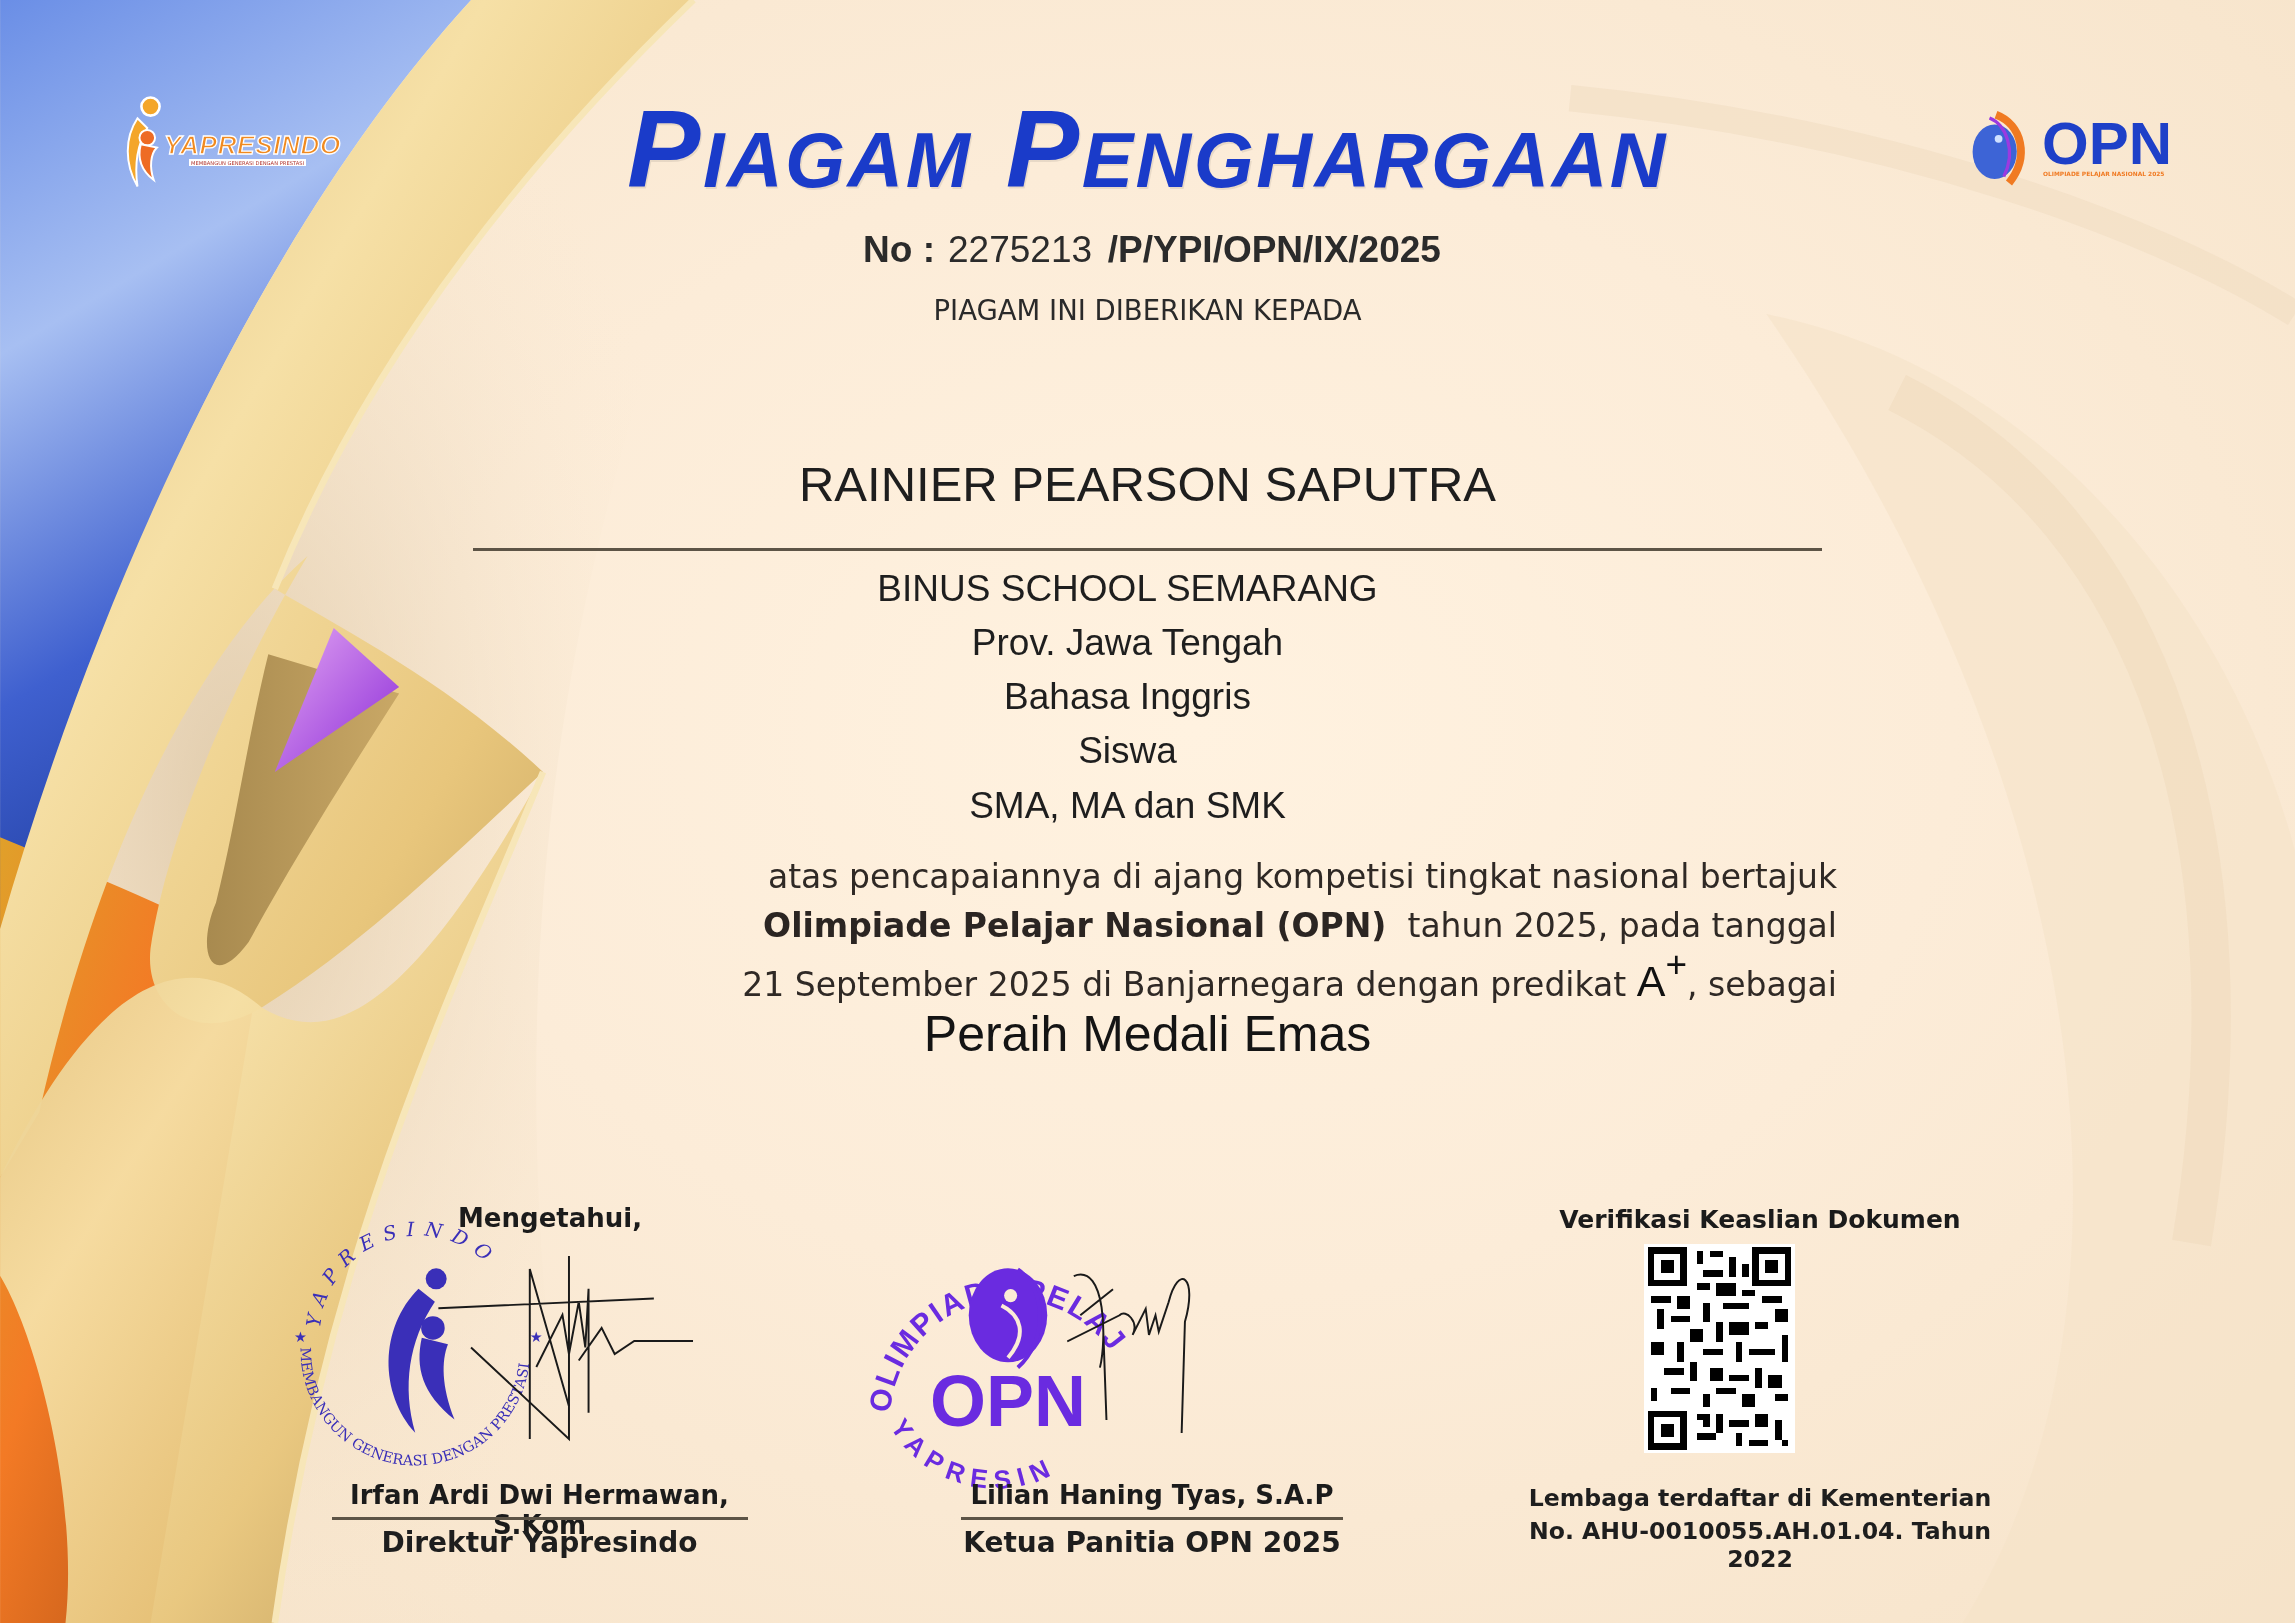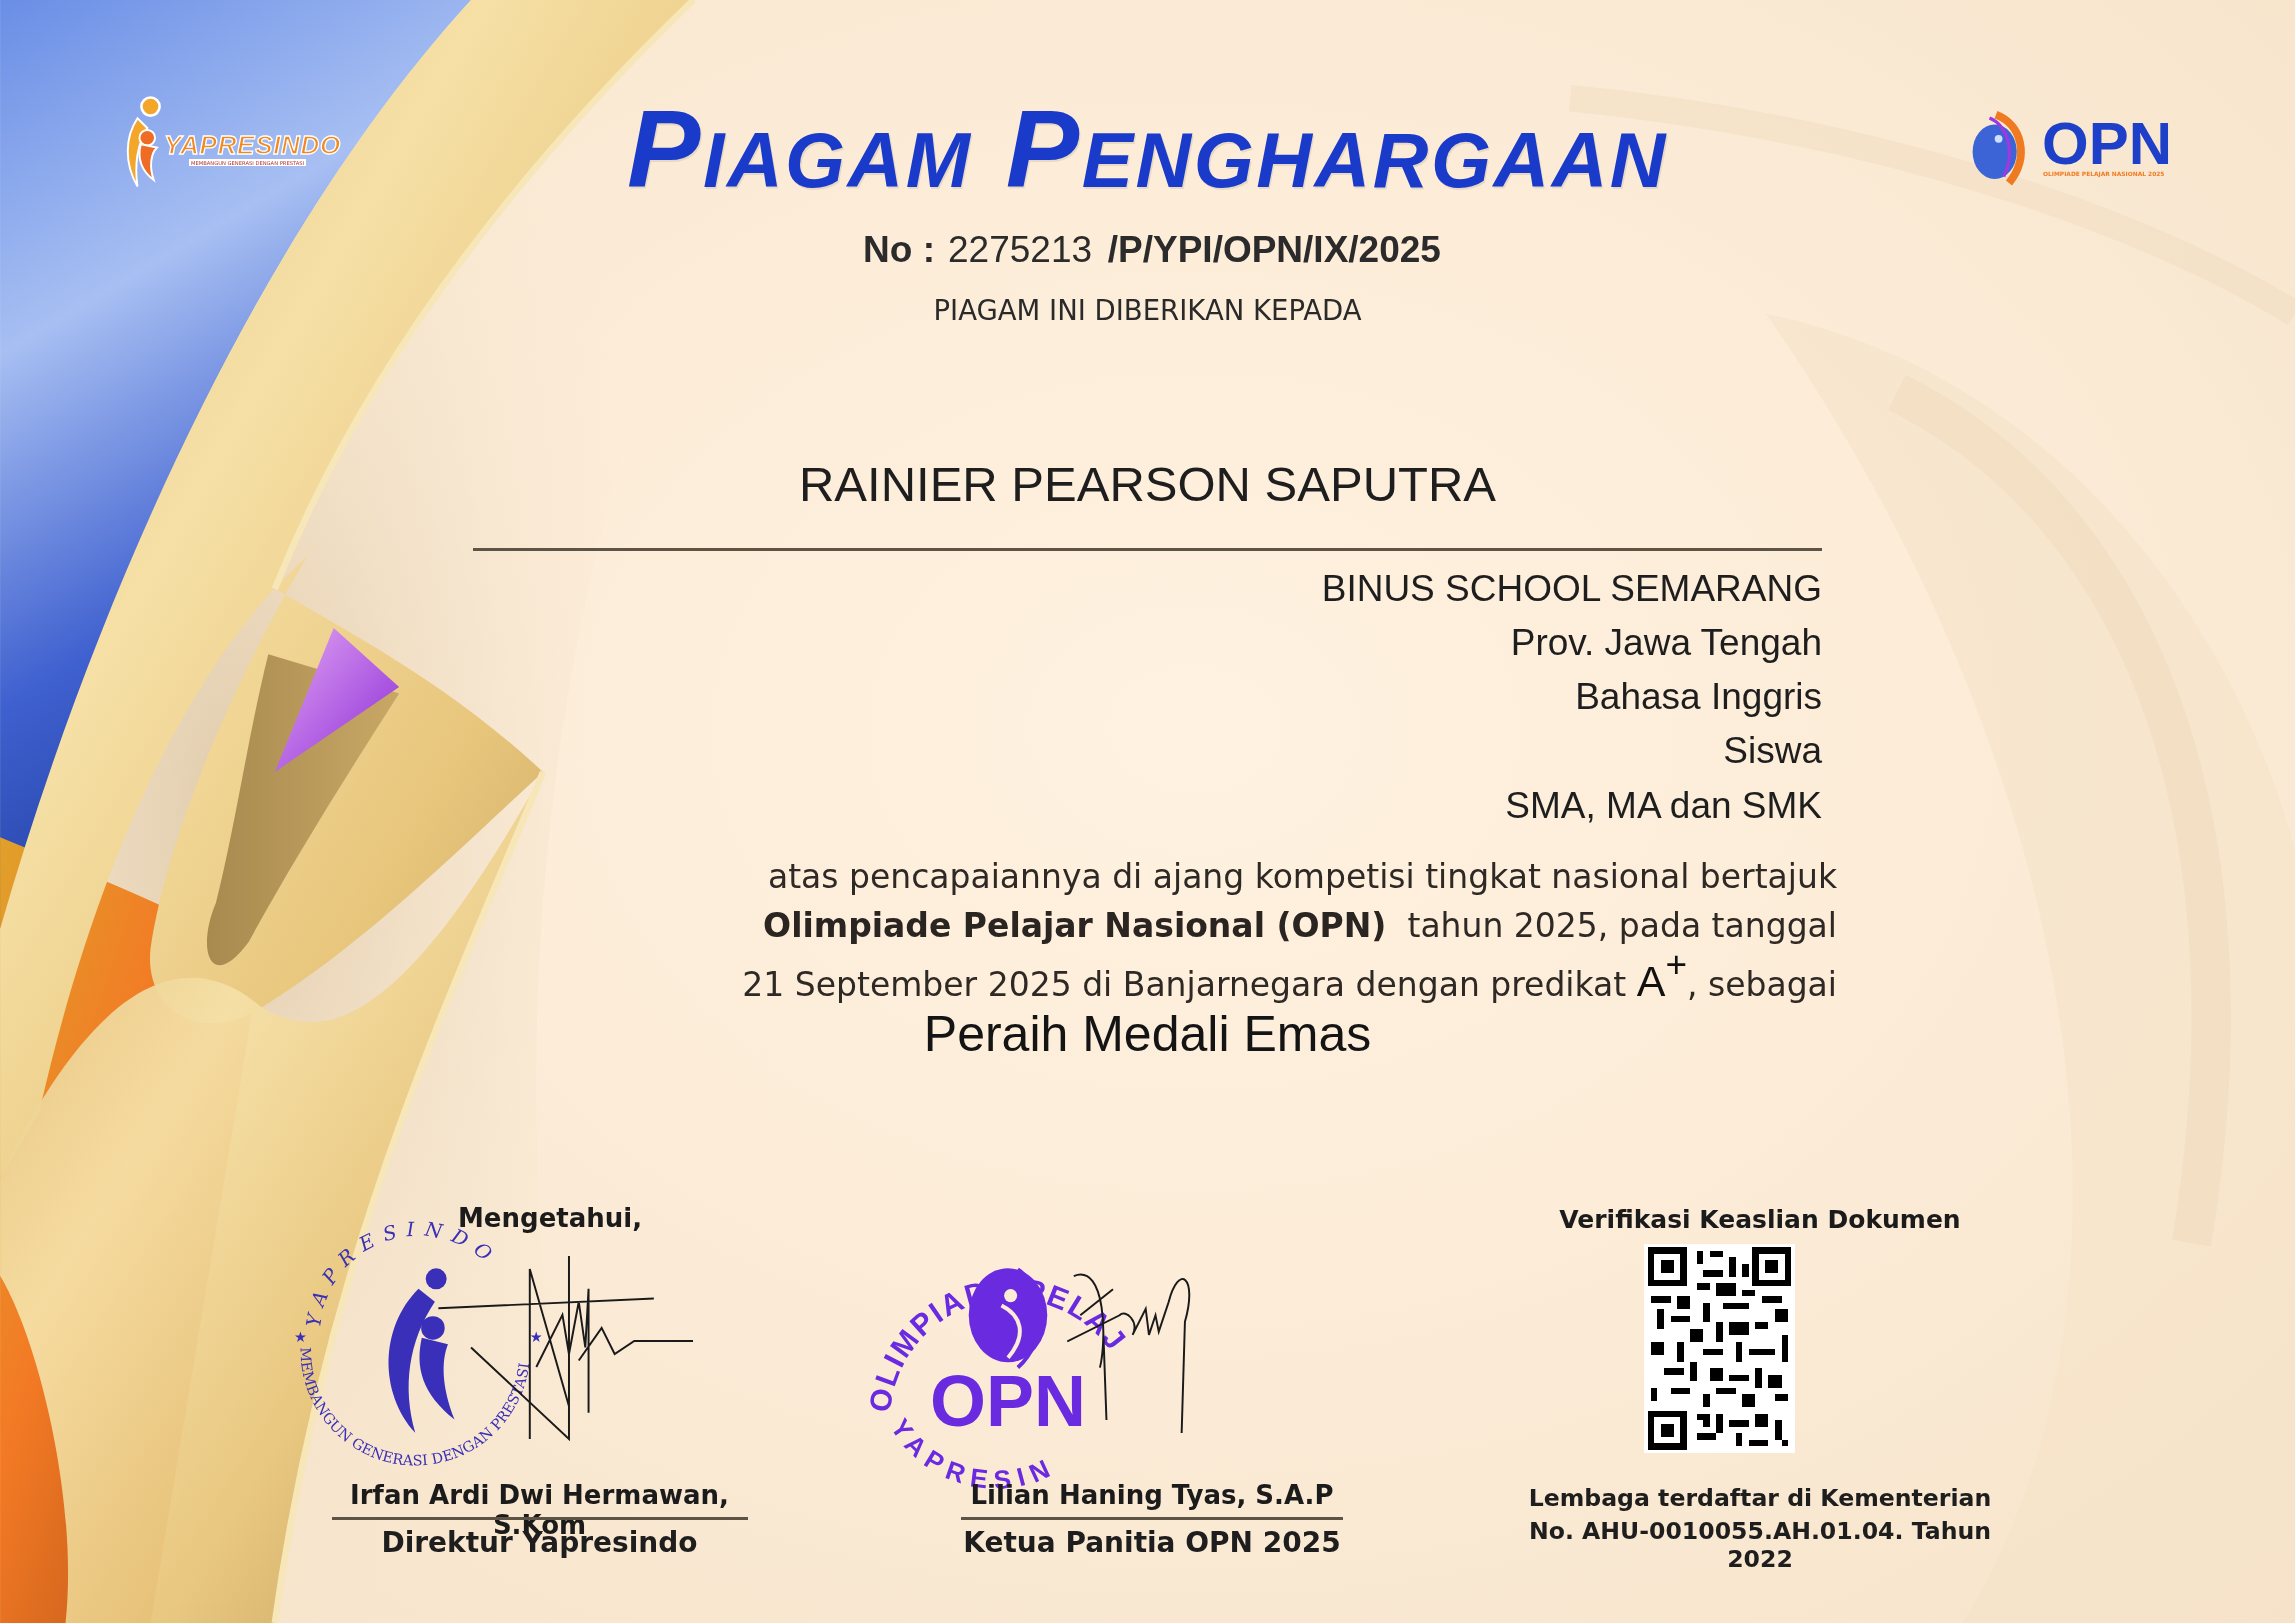--- a/index.html
+++ b/index.html
@@ -16,21 +16,21 @@
   .certno { left:0; width:2295px; top:229px; text-align:center; font-size:37px; color:#2b2b2b;
             font-family:"Liberation Sans", sans-serif; }
   .certno .lbl { font-weight:bold;margin-left:9px; }
   .certno .num { margin:0 15.7px 0 13px;text-align:right; }
   .certno .suf { font-weight:bold; }
   .given { left:0; width:2295px; top:294px; text-align:center; font-size:27.5px; color:#2a2a2a;
            font-family:"DejaVu Sans", sans-serif; }
   .name { left:473px; width:1349px; top:456px; text-align:center; font-size:49px; color:#1e1e1e;
           font-family:"Liberation Sans", sans-serif; }
   .name-line { left:473px; width:1349px; top:548px; height:3.3px; background:#5d5446; }
-  .info { left:473px; width:1349px; text-align:right; font-size:37px; color:#1e1e1e;
+  .info { left:453px; width:1349px; text-align:center; font-size:37px; color:#1e1e1e;
           font-family:"Liberation Sans", sans-serif; }
   .body-text { left:458px; width:1379px; text-align:right; font-size:33px; color:#2f2925;
                font-family:"DejaVu Sans", sans-serif; }
   .body-text b { font-weight:bold; color:#2b2522; }
   .grade { font-size:43px; color:#111; font-family:"Liberation Sans", sans-serif; }
   .grade sup { font-size:37px; position:relative; top:-3.9px; }
   .award { left:0; width:2295px; top:1005px; text-align:center; font-size:50px; color:#141414;
            font-family:"Liberation Sans", sans-serif; }
 
   .sig-name { text-align:center; font-weight:bold; font-size:26px; color:#1b1b1b;

